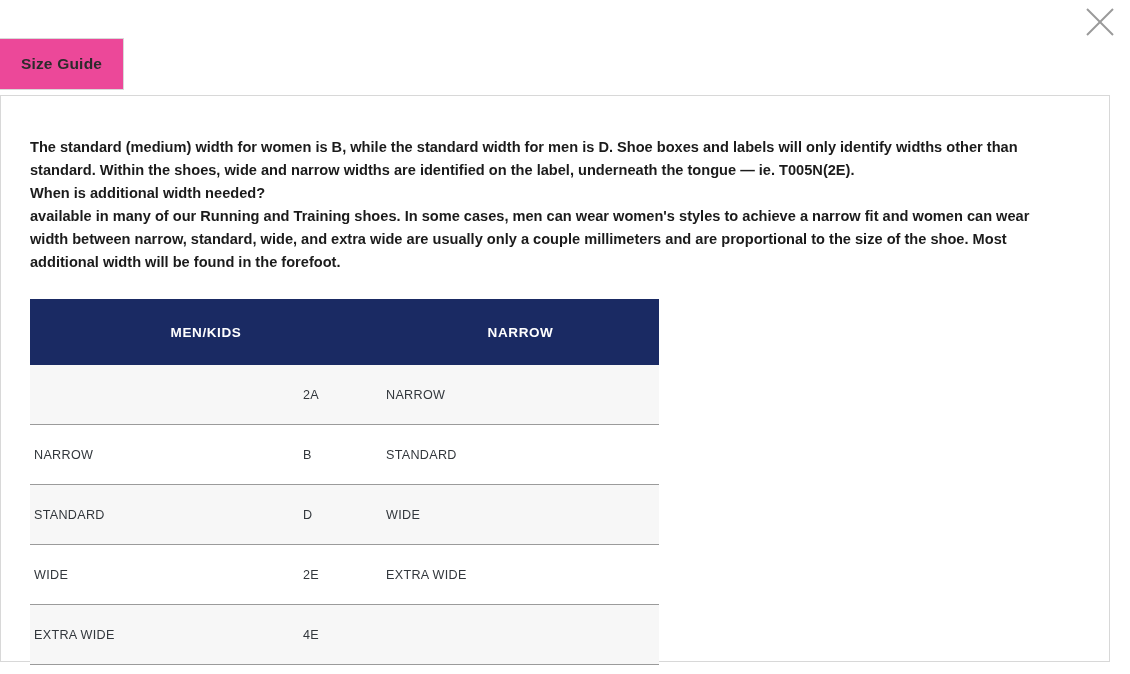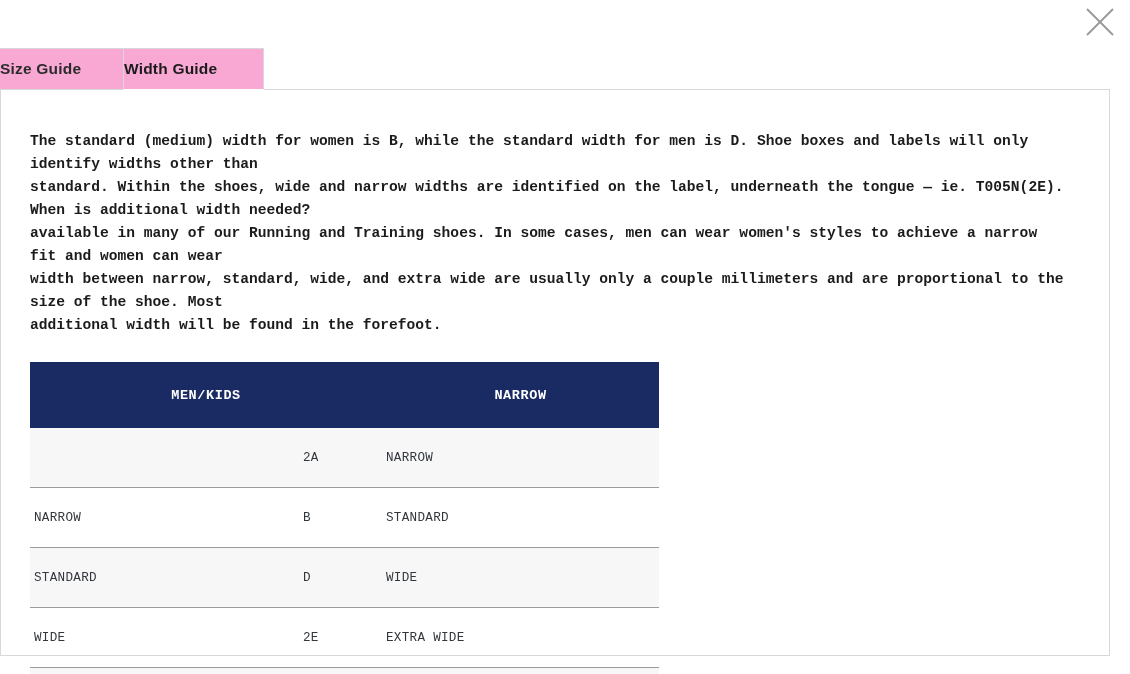--- a/index.html
+++ b/index.html
@@ -34,30 +34,31 @@
   .tab-strip {
     position: absolute;
     left: 0;
     top: 34px;
     width: 1112px;
     height: 56px;
     display: flex;
     align-items: flex-end;
   }
   .tab {
-    height: 42px;
+    height: 52px;
     display: flex;
     align-items: center;
+    justify-content: center;
     font-size: 15.5px;
     font-weight: bold;
     letter-spacing: 0.2px;
     color: #1b1b1b;
     cursor: pointer;
     box-sizing: border-box;
-    background: #f9a8d4;
+    background: #ec4899;
     position: relative;
   }
   .tab.inactive {
     width: 124px;
     border-top: 1px solid #d8d8d8;
     border-right: 1px solid #d8d8d8;
     border-bottom: 1px solid #d8d8d8;
     color: #2b2b2b;
   }
   .tab.active {
@@ -67,27 +68,26 @@
     border-right: 1px solid #d8d8d8;
     border-bottom: 1px solid #ffffff;
     z-index: 3;
     margin-left: -1px;
   }
 
   
   .panel {
     position: absolute;
     left: 0;
-    top: 89px;
+    top: 95px;
     width: 1110px;
     height: 567px;
     border: 1px solid #d8d8d8;
     box-sizing: border-box;
     background: #ffffff;
-    font-family: Liberation Mono, monospace;
   }
 
   .content {
     padding: 40px 30px 0 29px;
   }
 
   .para {
     font-size: 14.6px;
     font-weight: bold;
     line-height: 23px;
@@ -140,23 +140,20 @@
 <div class="close-btn">
   <svg width="34" height="34" viewBox="0 0 34 34">
     <line x1="4" y1="4" x2="30" y2="30" stroke="#9a9a9a" stroke-width="2"></line>
     <line x1="30" y1="4" x2="4" y2="30" stroke="#9a9a9a" stroke-width="2"></line>
   </svg>
 </div>
 
 <div class="tab-strip">
   <div class="tab inactive">
     <span>Size Guide</span>
-  </div>
-  <div class="tab active">
-    <span>Width Guide</span>
   </div>
 </div>
 
 <div class="panel">
   <div class="content">
 
     <p class="para">
       <span class="line">The standard (medium) width for women is B, while the standard width for men is D. Shoe boxes and labels will only identify widths other than</span>
       <span class="line">standard. Within the shoes, wide and narrow widths are identified on the label, underneath the tongue — ie. T005N(2E).</span>
     </p>

